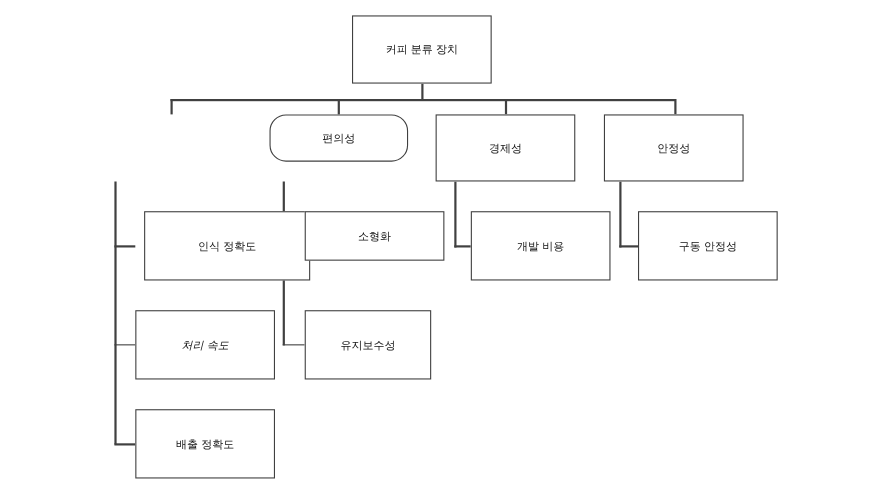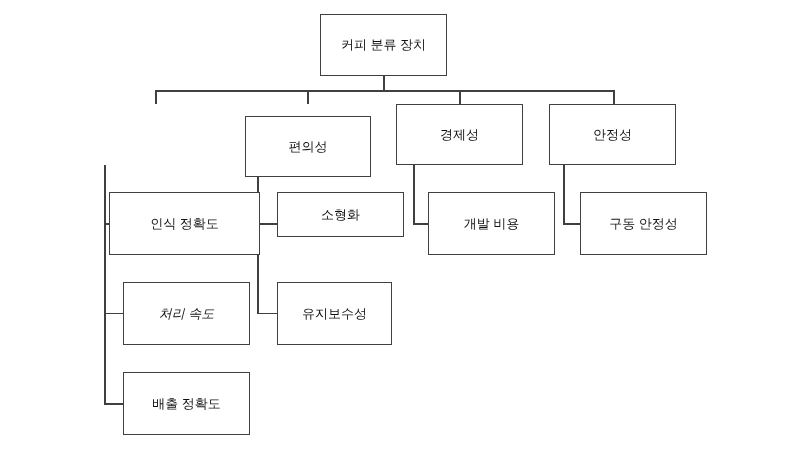--- a/index.html
+++ b/index.html
@@ -18,21 +18,21 @@
     background: #ffffff;
   }
   .node {
     position: absolute;
     box-sizing: border-box;
     background: #ffffff;
     border: 1.5px solid #404040;
     display: flex;
     align-items: center;
     justify-content: center;
-    font-size: 13px;
+    font-size: 10px;
     color: #111111;
     white-space: nowrap;
     text-align: center;
   }
   .line {
     position: absolute;
     background: #404040;
   }
   .line.v { width: 1.5px; }
   .line.h { height: 1.5px; }
@@ -57,25 +57,25 @@
   <div class="line h" style="left:104px; top:223px; width:19px;"></div>
   <div class="line h" style="left:104px; top:312.5px; width:19px;"></div>
   <div class="line h" style="left:104px; top:403px; width:19px;"></div>
   <div class="line h" style="left:257px; top:223px; width:20px;"></div>
   <div class="line h" style="left:257px; top:312.5px; width:20px;"></div>
   <div class="line h" style="left:413px; top:223px; width:15px;"></div>
   <div class="line h" style="left:563px; top:223px; width:17px;"></div>
 
   <div class="node" style="left:320px; top:14px; width:127px; height:62px;">커피 분류 장치</div>
 
-  <div class="node" style="left:245px; top:116px; width:126px; height:61px;">편의성</div>
+  <div class="node" style="left:245px; top:104px; width:126px; height:43px;border-radius:15px;">편의성</div>
   <div class="node" style="left:396px; top:104px; width:127px; height:61px;">경제성</div>
   <div class="node" style="left:549px; top:104px; width:127px; height:61px;font-family:Liberation Mono, monospace;">안정성</div>
 
-  <div class="node" style="left:109px; top:192px; width:151px; height:63px;">인식 정확도</div>
+  <div class="node" style="left:131px; top:192px; width:151px; height:63px;">인식 정확도</div>
   <div class="node" style="left:123px; top:282px; width:127px; height:63px;font-style:italic;">처리 속도</div>
   <div class="node" style="left:123px; top:372px; width:127px; height:63px;">배출 정확도</div>
 
   <div class="node" style="left:277px; top:192px; width:127px; height:45px;">소형화</div>
   <div class="node" style="left:277px; top:282px; width:115px; height:63px;">유지보수성</div>
 
   <div class="node" style="left:428px; top:192px; width:127px; height:63px;">개발 비용</div>
 
   <div class="node" style="left:580px; top:192px; width:127px; height:63px;">구동 안정성</div>
 

